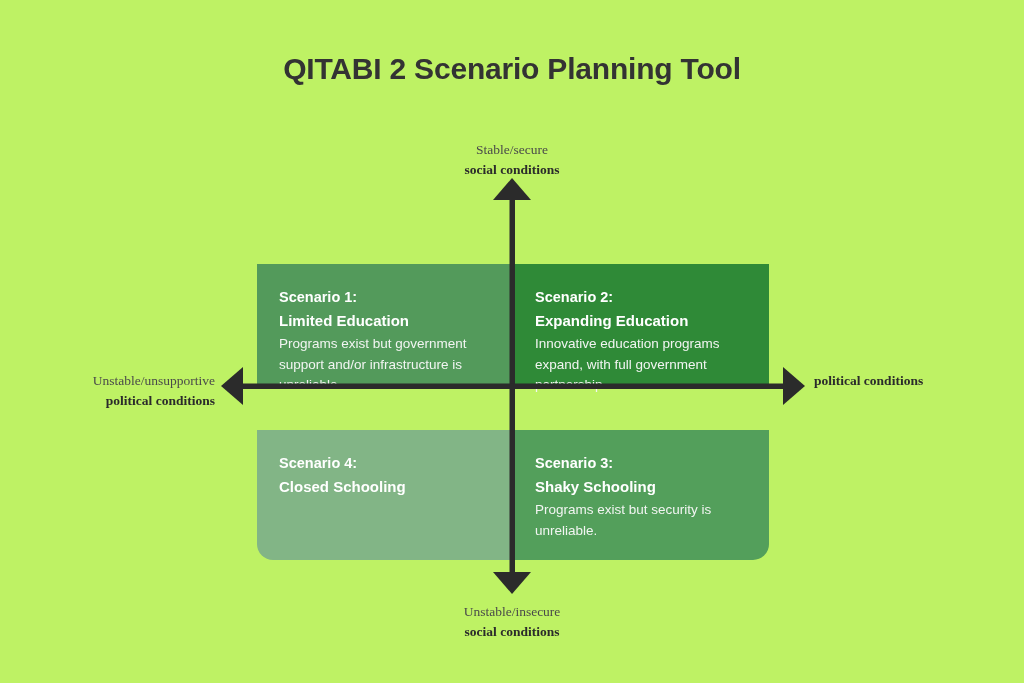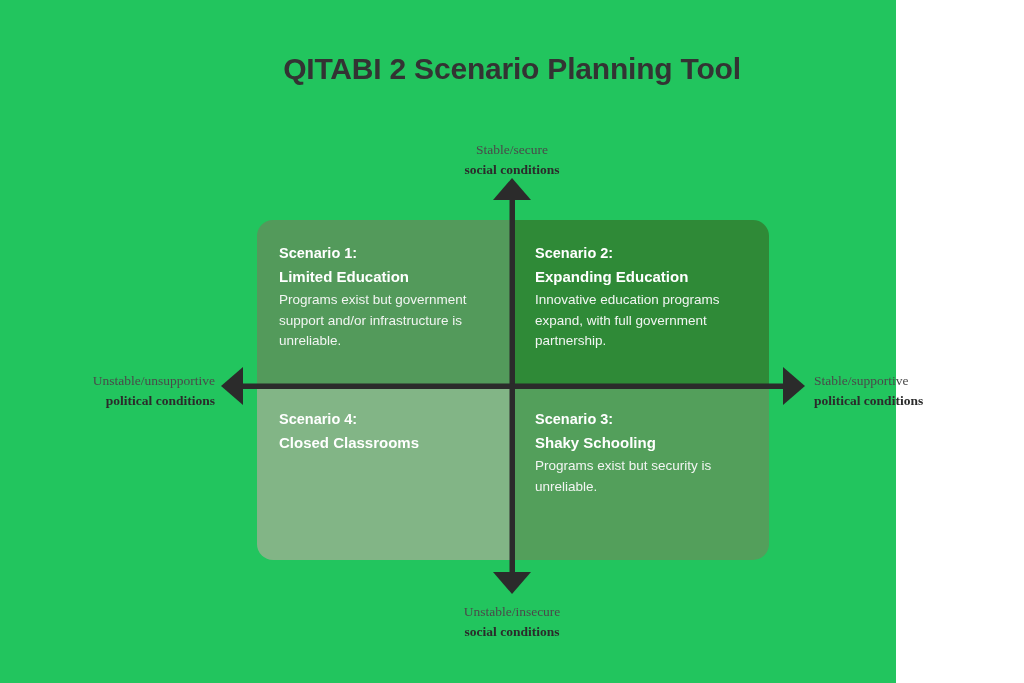--- a/index.html
+++ b/index.html
@@ -10,23 +10,23 @@
   body {
     width: 1024px;
     height: 683px;
     font-family: "Liberation Sans", sans-serif;
     color: #333333;
     overflow: hidden;
   }
 
   #canvas {
     position: relative;
-    width: 896px;
+    width: 1024px;
     height: 683px;
-    background: #22c55e;
+    background: #bef264;
   }
 
   
   #page-title {
     position: absolute;
     top: 52px;
     left: 0;
     width: 1024px;
     text-align: center;
     font-size: 30px;
@@ -45,20 +45,21 @@
     border-radius: 16px;
     overflow: hidden;
     display: grid;
     grid-template-columns: 1fr 1fr;
     grid-template-rows: 166px 174px;
   }
   .quadrant {
     position: relative;
     box-sizing: border-box;
     padding: 22px 24px 0 22px;
+    margin-top: 44px;
   }
   .q-scn {
     font-size: 14.5px;
     font-weight: bold;
     color: #ffffff;
     line-height: 1.6;
   }
   .q-name {
     font-size: 15px;
     font-weight: bold;
@@ -115,21 +116,21 @@
     </div>
 
     <div class="quadrant" id="quad-2" style="background: rgb(47, 138, 55);">
       <div class="q-scn">Scenario 2:</div>
       <div class="q-name">Expanding Education</div>
       <div class="q-desc">Innovative education programs expand, with full government partnership.</div>
     </div>
 
     <div class="quadrant" id="quad-4" style="background: rgb(130, 181, 134);">
       <div class="q-scn">Scenario 4:</div>
-      <div class="q-name">Closed Classrooms</div>
+      <div class="q-name">Closed Schooling</div>
     </div>
 
     <div class="quadrant" id="quad-3" style="background: rgb(83, 159, 91);">
       <div class="q-scn">Scenario 3:</div>
       <div class="q-name">Shaky Schooling</div>
       <div class="q-desc">Programs exist but security is unreliable.</div>
     </div>
 
   </div>
 
@@ -154,17 +155,16 @@
     <span class="line1">Unstable/insecure</span>
     <span class="line2">social conditions</span>
   </div>
 
   <div class="axis-label" id="label-left">
     <span class="line1">Unstable/unsupportive</span>
     <span class="line2">political conditions</span>
   </div>
 
   <div class="axis-label" id="label-right">
-    <span class="line1">Stable/supportive</span>
     <span class="line2">political conditions</span>
   </div>
 
 </div>
 
 </body></html>

